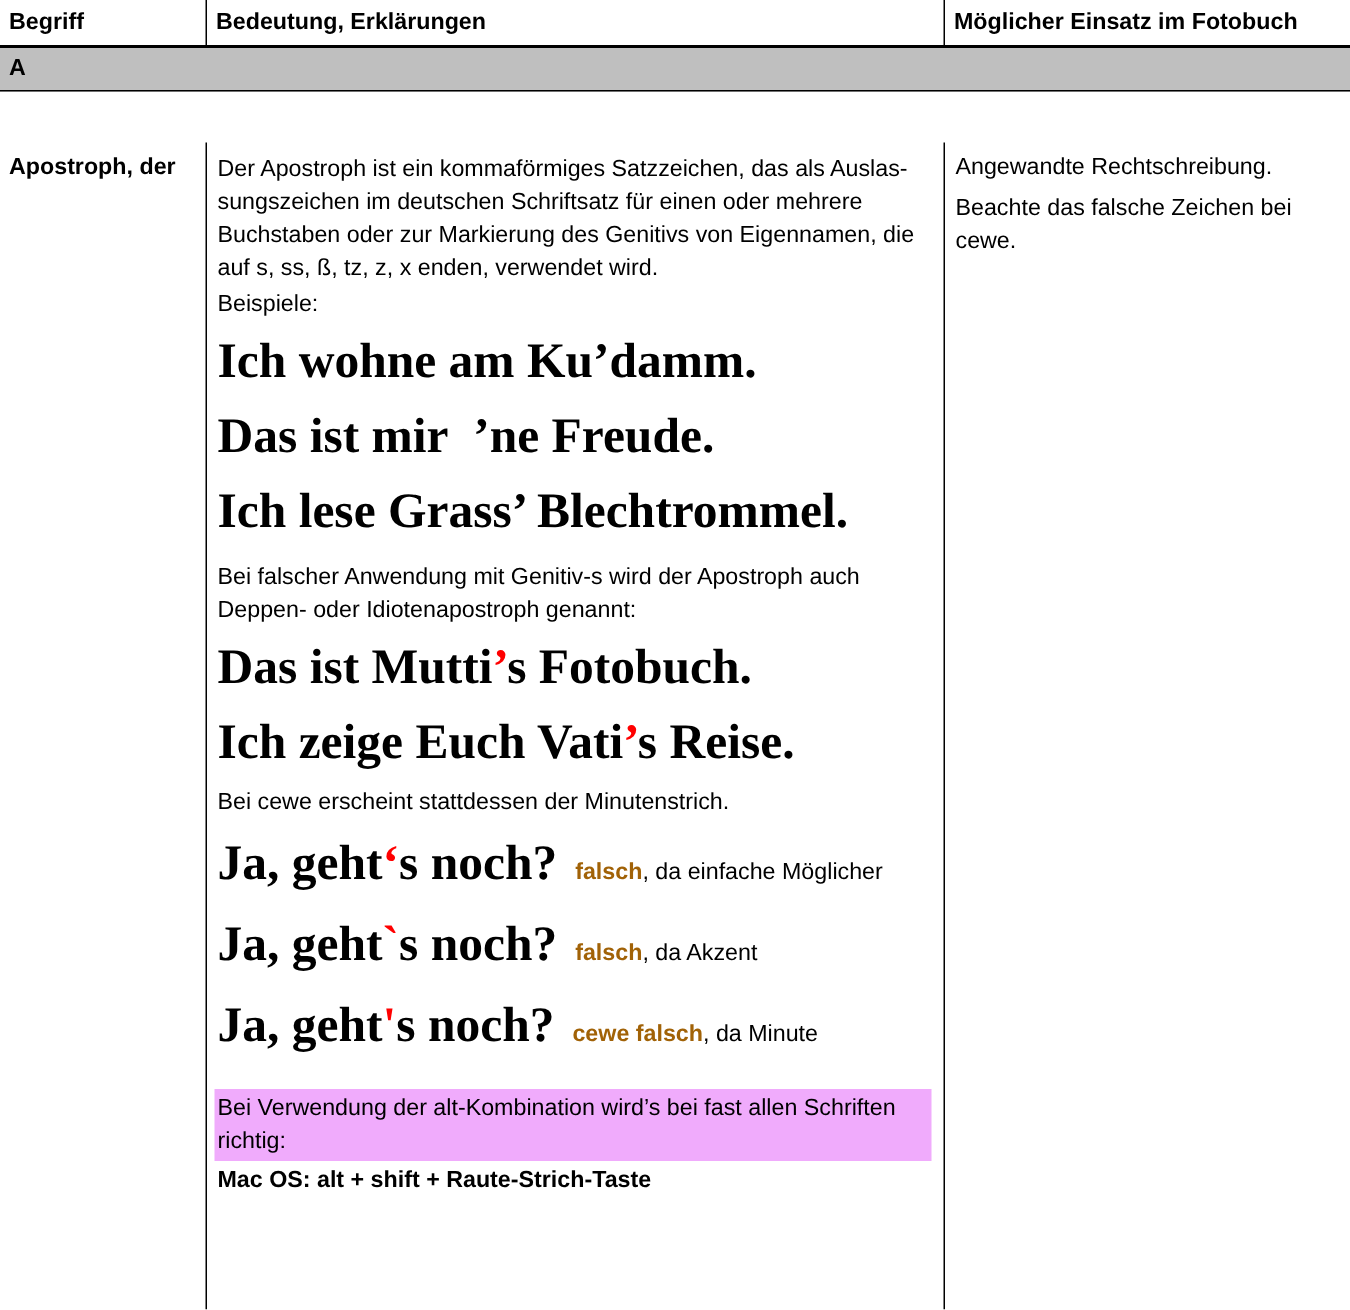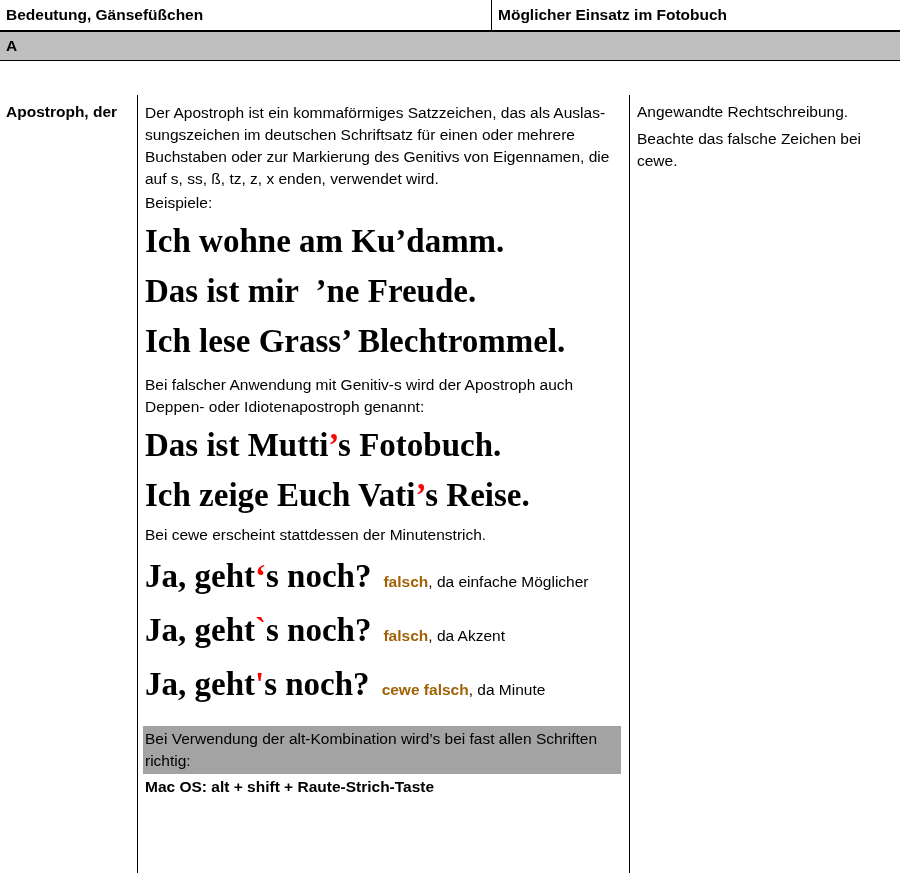--- a/index.html
+++ b/index.html
@@ -40,33 +40,34 @@
     font-family:"Liberation Serif", serif; font-weight:bold;
     font-size:33px; line-height:48px;
   }
   .red { color:#ff0000; }
   .annot {
     font-family:"Liberation Sans", sans-serif; font-size:15.5px;
     font-weight:normal; color:#000; margin-left:12px;
   }
   .verdict { font-weight:bold; color:#a16207; }
   .gray-box {
-    background:#a3a3a3; margin:12px 0 0 -2px; padding:2px 4px 2px 2px;
+    background:#f0abfc; margin:12px 0 0 -2px; padding:2px 4px 2px 2px;
     white-space:pre-line;
   }
   .kbd { font-weight:bold; margin:8px 0 0 0; }
   .kbd2 { font-weight:bold; margin:2px 0 0 0; }
 </style>
 </head>
 <body>
 
 <div class="doc">
 
   <div class="row head">
-    <div class="c2 hcell">Bedeutung, Gänsefüßchen</div>
+    <div class="c1 hcell">Begriff</div>
+    <div class="c2 hcell">Bedeutung, Erklärungen</div>
     <div class="c3 hcell">Möglicher Einsatz im Fotobuch</div>
   </div>
 
   <div class="row section" style="background:#bfbfbf;">
     <span>A</span>
   </div>
 
   <div class="row entry">
 
     <div class="c1 cell term">Apostroph, der</div>

